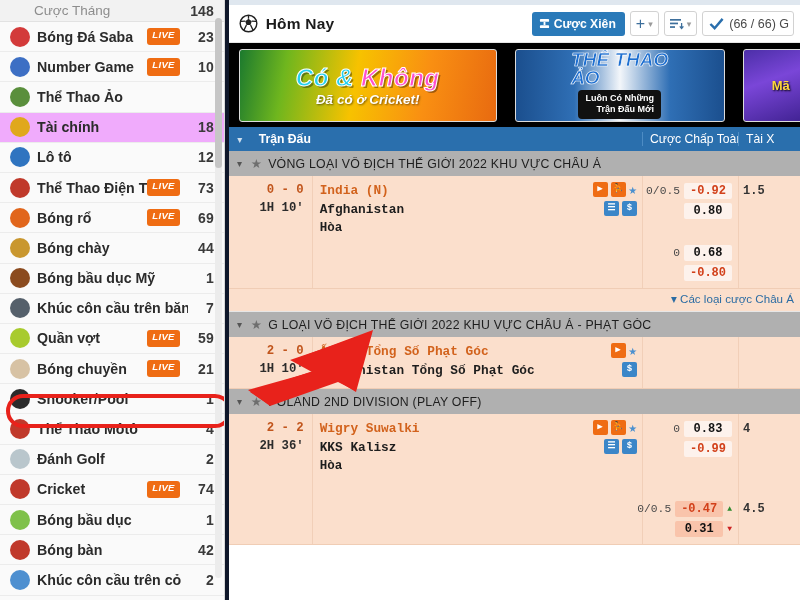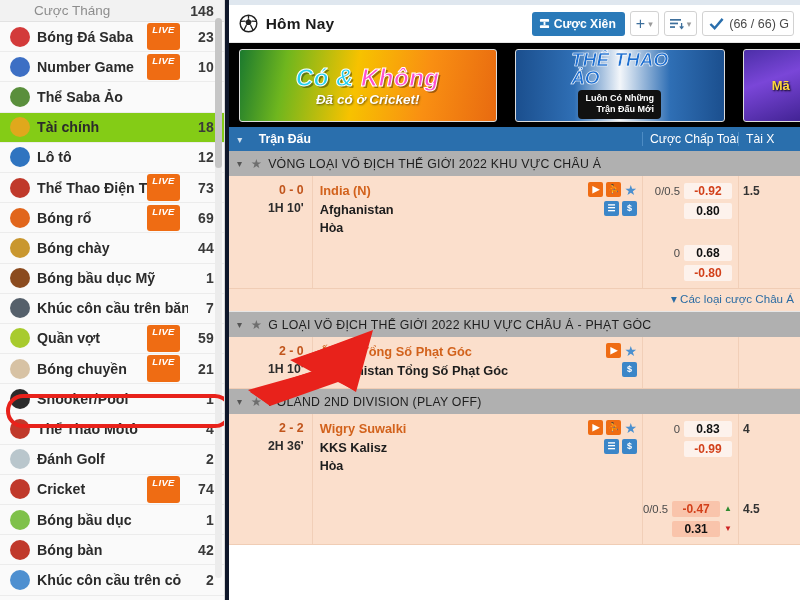--- a/index.html
+++ b/index.html
@@ -28,21 +28,21 @@
   }
   .side-row.header-row {
     background: #f2f2f2;
     color: #8a8a8a;
     height: 22px;
     font-size: 13.5px;
     padding-left: 34px;
     border-bottom: 1px solid #e2e2e2;
   }
   .side-row.header-row .s-label { color: #8d8d8d; font-weight: normal; font-size: 13.5px;}
-  .side-row.white { background: #84cc16; }
+  .side-row.white { background: #f0abfc; }
   .s-icon {
     width: 20px; height: 20px;
     margin-right: 7px;
     flex: 0 0 20px;
     display: flex; align-items: center; justify-content: center;
     font-size: 14px; line-height: 1;
     border-radius: 50%;
   }
   .s-label {
     flex: 1 1 auto;
@@ -53,21 +53,21 @@
     overflow: hidden;
   }
   .live-badge {
     background: #ef6c13;
     color: #fff;
     font-size: 9.5px;
     font-weight: bold;
     font-style: italic;
     letter-spacing: .3px;
     border-radius: 3px;
-    padding: 2px 5px 14px 5px;
+    padding: 2px 5px 5px 5px;
     margin-right: 8px;
     flex: 0 0 auto;
     line-height: 1.1;
   }
   .s-count {
     width: 26px; text-align: right;
     font-size: 14px; color: #3a3a3a; font-weight: 600;
     flex: 0 0 26px;
   }
   .side-scroll {
@@ -187,20 +187,21 @@
     font-size:12.3px; letter-spacing:.25px;
   }
   .lg-caret { width:22px;text-align:center;color:#555;font-size:10px;}
   .star { color:#6e6e6e; font-size:12.5px; margin-right:6px;}
   .lg-name { white-space:nowrap; overflow:hidden; }
 
   .match {
     display:flex; background:#fbdfcc;
     border-bottom:1px solid #f0cdb5;
     position:relative;
+    font-family:Liberation Mono, monospace;
   }
   .m-score {
     width: 84px; flex:0 0 84px;
     padding: 7px 8px 5px 0; text-align:right;
     border-right: 1px solid #f1cfb8;
   }
   .m-score .sc { color:#c1551c; font-size:12.3px; font-weight:bold; }
   .m-score .tm { color:#2c2c2c; font-size:12.3px; font-weight:bold; margin-top:4px;}
   .m-teams { flex:1 1 auto; padding: 7px 0 6px 7px; min-width:0;}
   .m-teams .t1 { color:#d2621c; font-size:12.8px; font-weight:bold; margin-bottom:4px;}
@@ -260,21 +261,21 @@
           <span class="s-count">23</span>
         </div>
         <div class="side-row">
           <span class="s-icon" style="background: rgb(61, 111, 196); color: rgb(255, 255, 255); font-size: 10px;"></span>
           <span class="s-label">Number Game</span>
           <span class="live-badge">LIVE</span>
           <span class="s-count">10</span>
         </div>
         <div class="side-row">
           <span class="s-icon" style="background: rgb(90, 143, 60); color: rgb(255, 255, 255); font-size: 10px;"></span>
-          <span class="s-label">Thể Saba Ảo</span>
+          <span class="s-label">Thể Thao Ảo</span>
           <span class="s-count"></span>
         </div>
         <div class="side-row white">
           <span class="s-icon" style="background: rgb(224, 168, 28); color: rgb(255, 255, 255); font-size: 10px;"></span>
           <span class="s-label">Tài chính</span>
           <span class="s-count">18</span>
         </div>
         <div class="side-row">
           <span class="s-icon" style="background: rgb(47, 116, 192); color: rgb(255, 255, 255); font-size: 10px;"></span>
           <span class="s-label">Lô tô</span>

